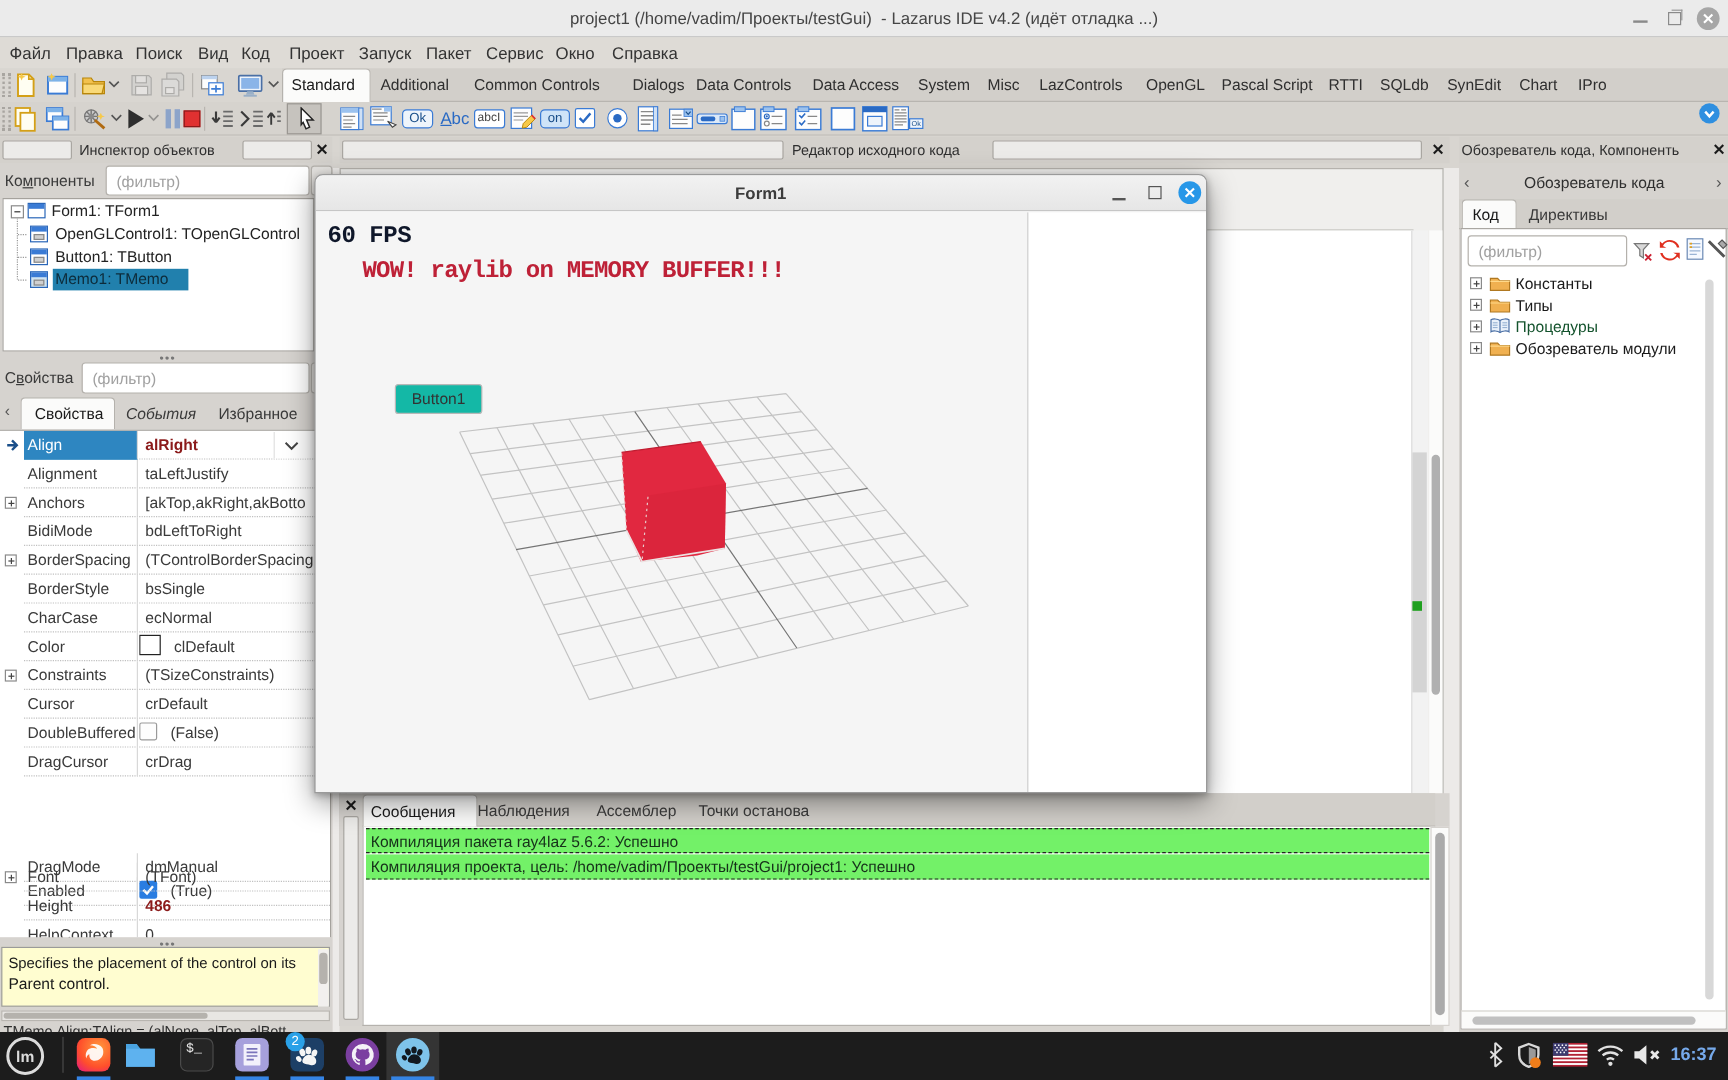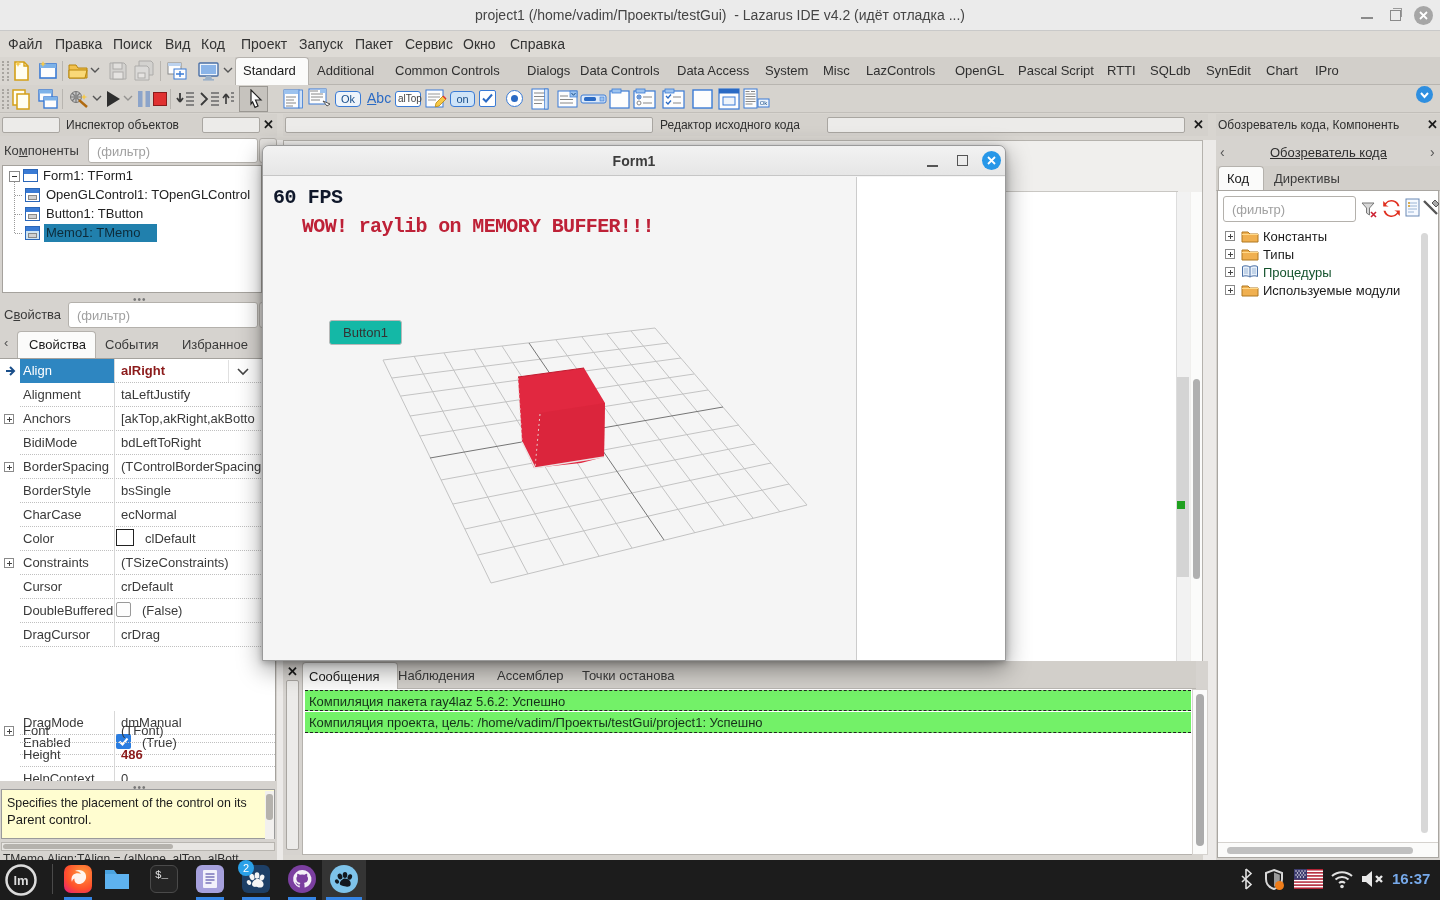--- a/index.html
+++ b/index.html
@@ -210,21 +210,21 @@
         <rect x="2" y="2" width="17" height="15" fill="#fdfdfd" stroke="#3a7bd5"></rect>
         <path d="M3 4h8M4 7h12M4 10h12M4 13h9" stroke="#888" stroke-width="1"></path>
         <rect x="13" y="2" width="6" height="4" fill="#9cc2ee"></rect>
         <path d="M16 14l4 5 3-2z" fill="#fdfdfd" stroke="#444" stroke-width="0.9"></path>
       </svg>
 
   <div class="abs" style="left:100px;top:6px;width:26px;height:16px;background:#eef4fb;border:1.4px solid #3a7bd5;border-radius:4px;text-align:center;font-size:11px;color:#1a4f8a;line-height:14px;">Ok</div>
 
   <div class="abs" style="left:132px;top:5px;font-size:14px;color:#2a6ac4;"><u>A</u>bc</div>
 
-  <div class="abs" style="left:160px;top:6px;width:26px;height:16px;background:#fff;border:1.2px solid #3a7bd5;border-radius:3px;font-size:10px;color:#444;padding:1px 0 0 2px;">alTop</div>
+  <div class="abs" style="left:160px;top:6px;width:26px;height:16px;background:#fff;border:1.2px solid #3a7bd5;border-radius:3px;font-size:10px;color:#444;padding:1px 0 0 2px;">abcI</div>
 
   <svg class="abs" style="left:189px;top:2px;" width="24" height="24">
         <rect x="2" y="3" width="17" height="17" fill="#fdfdfd" stroke="#3a7bd5"></rect>
         <path d="M4 7h12M4 10h12M4 13h8" stroke="#999" stroke-width="1"></path>
         <path d="M12 16l7-7 3 3-7 7-3.8.8z" fill="#f7c948" stroke="#b8860b" stroke-width="0.8"></path>
         <path d="M19 9l3 3" stroke="#e03131" stroke-width="1.4"></path>
       </svg>
 
   <div class="abs" style="left:215px;top:6px;width:25px;height:16px;background:#cfe4f8;border:1.2px solid #3a7bd5;border-radius:4px;text-align:center;font-size:11px;color:#1a4f8a;line-height:14px;">on</div>
 
@@ -365,21 +365,21 @@
 
   <div class="txt" style="left:4px;top:171px;font-size:13px;">С<u>в</u>ойства</div>
   <div class="input" style="left:68px;top:166px;width:190px;height:26px;">
         <span>(фильтр)</span>
       </div>
   <div class="abs" style="left:259px;top:166px;width:18px;height:26px;background:#e4e2df;border:1px solid #b4b1ac;border-radius:3px;"></div>
 
   <div class="txt" style="left:4px;top:199px;font-size:13px;color:#555;">‹</div>
   <div class="seltab" style="left:17px;top:195px;width:79px;height:27px;"></div>
   <div class="txt" style="left:29px;top:201px;font-size:13px;color:#1a1a1a;">Свойства</div>
-  <div class="txt" style="left:105px;top:201px;font-size:13px;">События</div>
+  <div class="txt" style="left:105px;top:201px;font-size:13px;font-style:italic;">События</div>
   <div class="txt" style="left:182px;top:201px;font-size:13px;">Избранное</div>
 
   <div id="propgrid" class="abs" style="left:0;top:222px;width:276px;height:423px;background:#fff;border-top:1px solid #a5a29d;border-right:1px solid #a5a29d;overflow:hidden;">
 <div class="prow" style="top:0px;">
 <svg class="abs" style="left:5px;top:7px" width="12" height="10">
             <path d="M1 5h7M5 1l4 4-4 4" fill="none" stroke="#1a4f8a" stroke-width="2"></path>
           </svg>
 <div class="pname" style="background:#2e86c1;color:#ffffff;border-bottom:1px solid #2e86c1;">Align</div>
 <div class="pval" style="color:#8b1a1a;font-weight:bold;">alRight</div>
 <div class="abs" style="left:228px;top:1px;width:28px;height:22px;background:#fff;border-left:1px solid #e0e0e0;"><svg width="28" height="22">
@@ -522,21 +522,21 @@
 
   <div class="abs" style="left:909px;top:28px;width:16px;height:166px;background:#fbfbfa;border:1px solid #d5d2ce;">
     <div class="abs" style="left:3px;top:4px;width:8px;height:152px;background:#ababab;border-radius:4px;"></div>
   </div>
 </div>
 
 <div id="codeexp" class="abs" style="left:1216px;top:136px;width:224px;height:726px;background:#d6d3cf;">
 
   <div class="txt" style="left:4px;top:8px;font-size:14px;color:#555;">‹</div>
   <div class="txt" style="left:214px;top:8px;font-size:14px;color:#555;">›</div>
-  <div class="txt" style="left:54px;top:9px;font-size:13px;color:#2f2f2f;text-decoration:underline;">Обозреватель кода</div>
+  <div class="txt" style="left:54px;top:9px;font-size:13px;color:#2f2f2f;">Обозреватель кода</div>
 
   <div class="abs" style="left:0px;top:30px;width:224px;height:25px;background:#d2cfca;border-bottom:1px solid #b8b5b0;"></div>
   <div class="seltab" style="left:2px;top:30px;width:46px;height:25px;"></div>
   <div class="txt" style="left:11px;top:35px;font-size:13px;color:#1a1a1a;">Код</div>
   <div class="txt" style="left:58px;top:35px;font-size:13px;">Директивы</div>
 
   <div class="abs" style="left:1px;top:54px;width:222px;height:668px;background:#ffffff;border:1px solid #a9a6a1;">
 
     <div class="input" style="left:5px;top:5px;width:133px;height:26px;">
           <span>(фильтр)</span>
@@ -592,21 +592,21 @@
         </svg>
     <div class="txt" style="left:45px;top:74px;font-size:13px;color:#14532d;">Процедуры</div>
     <div class="plusbox" style="left:7px;top:94px;">
           <div style="position:absolute;left:2px;top:4px;width:5px;height:1px;background:#444;"></div>
           <div style="position:absolute;left:4px;top:2px;width:1px;height:5px;background:#444;"></div>
         </div>
     <svg class="abs" style="left:23px;top:91px" width="18" height="15">
           <path d="M1 4h6l2 2h8v8H1z" fill="#f0b050" stroke="#b07820"></path>
           <path d="M1 6h16v1H1z" fill="#ffd98a"></path>
         </svg>
-    <div class="txt" style="left:45px;top:92px;font-size:13px;color:#1a1a1a;">Используемые модули</div>
+    <div class="txt" style="left:45px;top:92px;font-size:13px;color:#1a1a1a;">Обозреватель модули</div>
     <div class="abs" style="left:0px;top:651px;width:220px;height:15px;background:#fbfbfa;border-top:1px solid #d5d2ce;">
       <div class="abs" style="left:9px;top:4px;width:186px;height:7px;background:#c0c0c0;border-radius:4px;"></div>
     </div>
     <div class="abs" style="left:203px;top:42px;width:7px;height:600px;background:#d8d8d8;border-radius:4px;"></div>
   </div>
 </div>
 
 <div id="form1" class="abs" style="left:262px;top:145px;width:744px;height:516px;background:#f5f5f5;border:1px solid #9a9a9a;border-radius:7px 7px 0 0;box-shadow:0 8px 24px rgba(0,0,0,0.4), 0 2px 6px rgba(0,0,0,0.25);overflow:hidden;">
 
   <div class="abs" style="left:0;top:0;width:742px;height:30px;background:linear-gradient(#f2f2f2,#e6e6e6);border-bottom:1px solid #c6c6c6;border-radius:7px 7px 0 0;">

